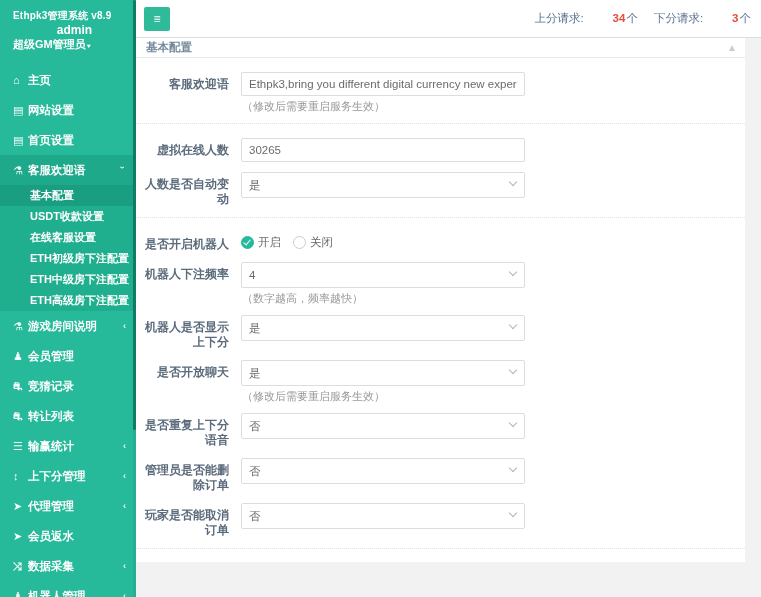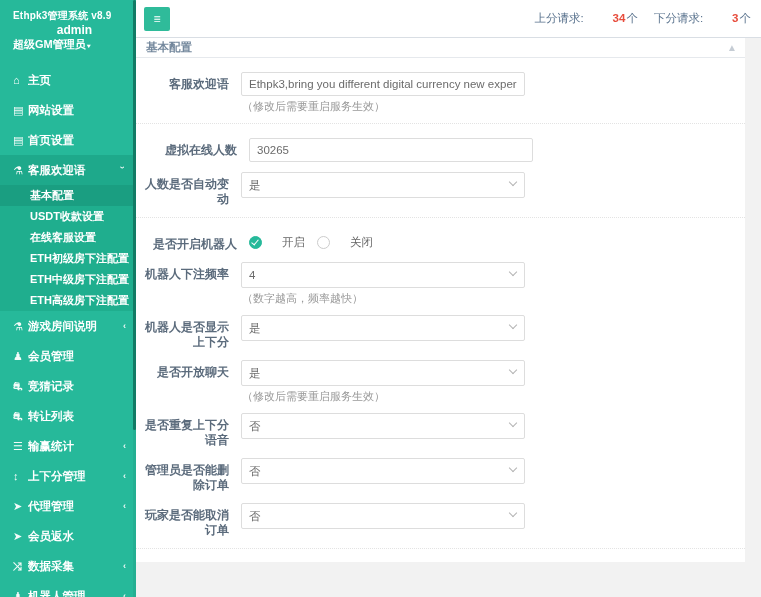--- a/index.html
+++ b/index.html
@@ -229,21 +229,20 @@
   .form-row {
     display: flex;
     align-items: flex-start;
     padding: 0 14px 0 0;
     margin-bottom: 10px;
   }
   .form-row.sep {
     border-top: 1px dotted #e3e3e3;
     padding-top: 14px;
     margin-top: 6px;
-    padding-left: 8px;
   }
   .form-label {
     width: 105px;
     flex: 0 0 105px;
     text-align: right;
     padding: 5px 12px 0 0;
     box-sizing: border-box;
     font-size: 12px;
     font-weight: bold;
     color: #5b6b7c;
@@ -310,21 +309,21 @@
   }
   .radio-group {
     display: flex;
     align-items: center;
     gap: 12px;
     padding-top: 3px;
   }
   .radio {
     display: flex;
     align-items: center;
-    gap: 20px;
+    gap: 4px;
     font-size: 11.5px;
     color: #666;
   }
   .radio .dot {
     width: 13px;
     height: 13px;
     border-radius: 50%;
     border: 1px solid #ccc;
     background: #fff;
     box-sizing: border-box;

